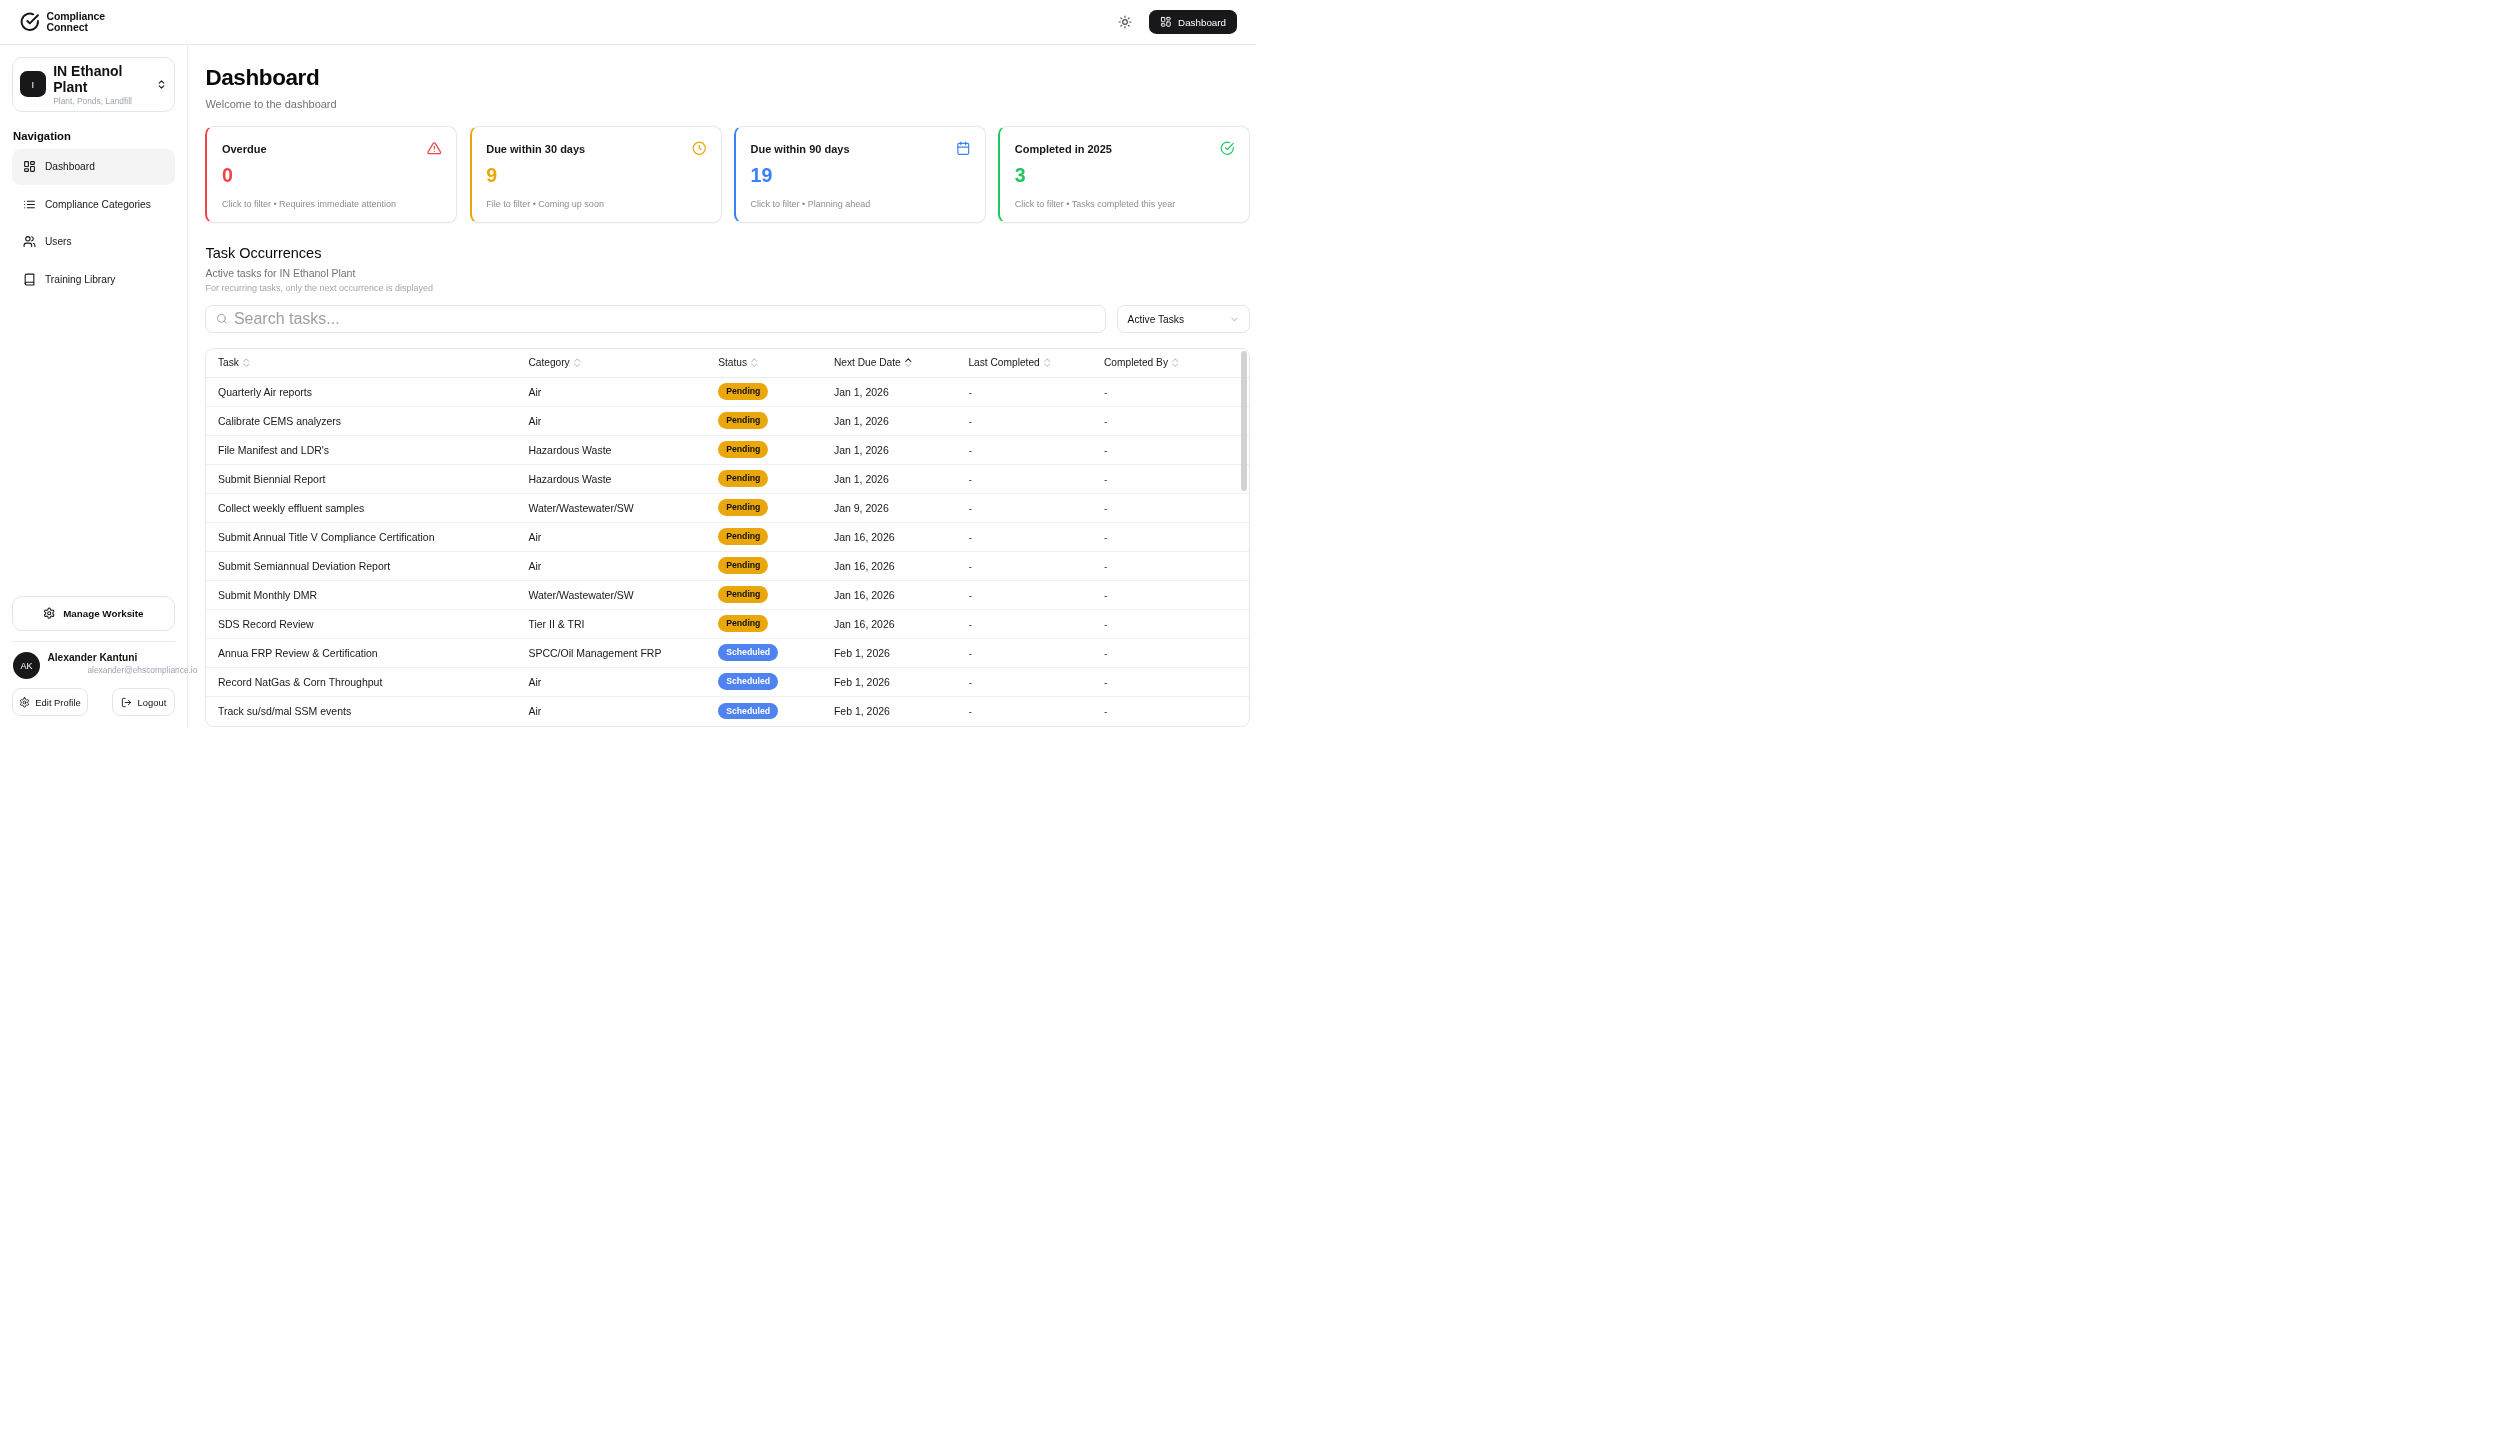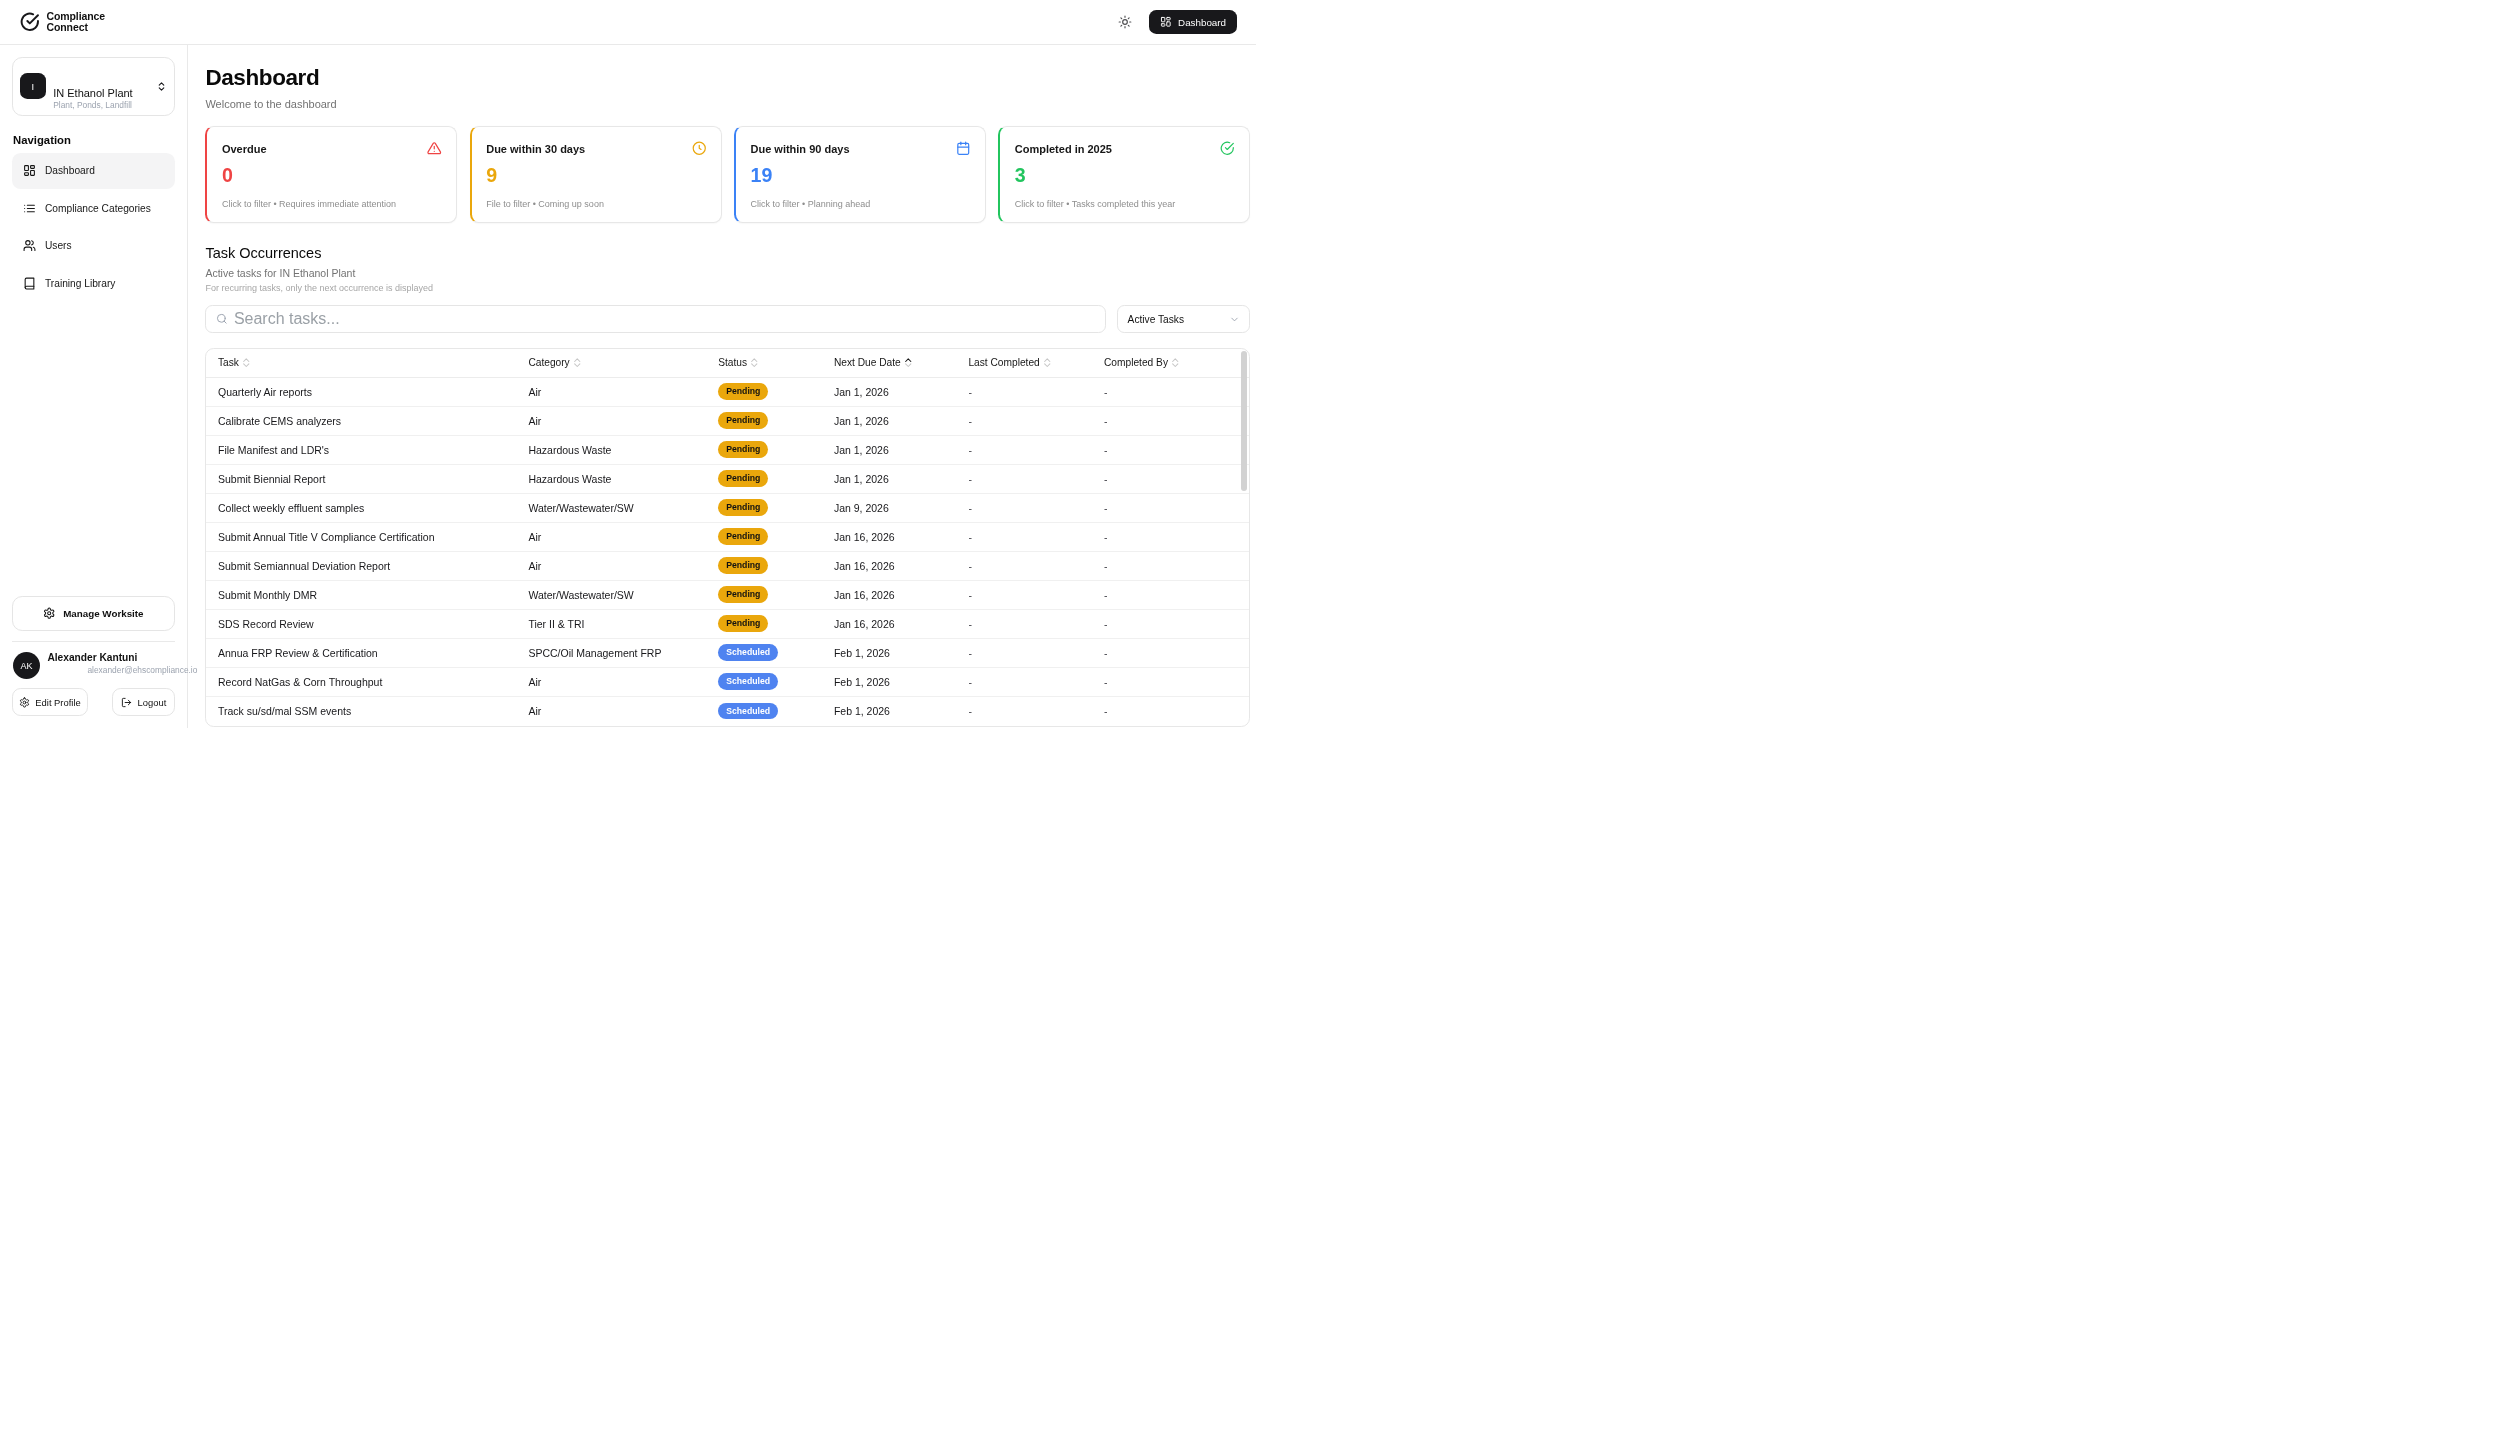--- a/index.html
+++ b/index.html
@@ -35,21 +35,21 @@
     padding: 11.6px; display: flex; flex-direction: column; background: #fff;
   }
   .worksite {
     display: flex; align-items: center; gap: 7.3px; border: 0.7px solid #e5e5e5; border-radius: 10.2px;
     padding: 5.1px 7.3px; cursor: pointer; background: #fff; width: 100%; font-family: inherit; text-align: left;
   }
   .ws-avatar {
     width: 26px; height: 26px; border-radius: 7.3px; background: #18181b; color: #fff; flex: none;
     display: flex; align-items: center; justify-content: center; font-size: 9.4px; font-weight: 500;
   }
-  .ws-name { font-size: 11px; font-weight: 400; color: #111; margin-top: 24px; }
+  .ws-name { font-size: 14px; font-weight: 700; color: #111; }
   .ws-sub { font-size: 8.4px; color: #9ca3af; margin-top: 1.5px; }
   .ws-chevrons { margin-left: auto; color: #18181b; }
   .ws-chevrons svg { width: 11px; height: 11px; }
 
   .nav-heading { font-size: 11.3px; font-weight: 700; margin: 17.4px 1.5px 7.3px; color: #0a0a0a; }
   .nav { display: flex; flex-direction: column; gap: 1.5px; }
   .nav-item {
     display: flex; align-items: center; gap: 9.4px; padding: 0 11px; height: 36px; border-radius: 8.7px;
     font-size: 10.2px; font-weight: 500; color: #171717; cursor: pointer; background: none; border: none;
     font-family: inherit; text-align: left; width: 100%;

